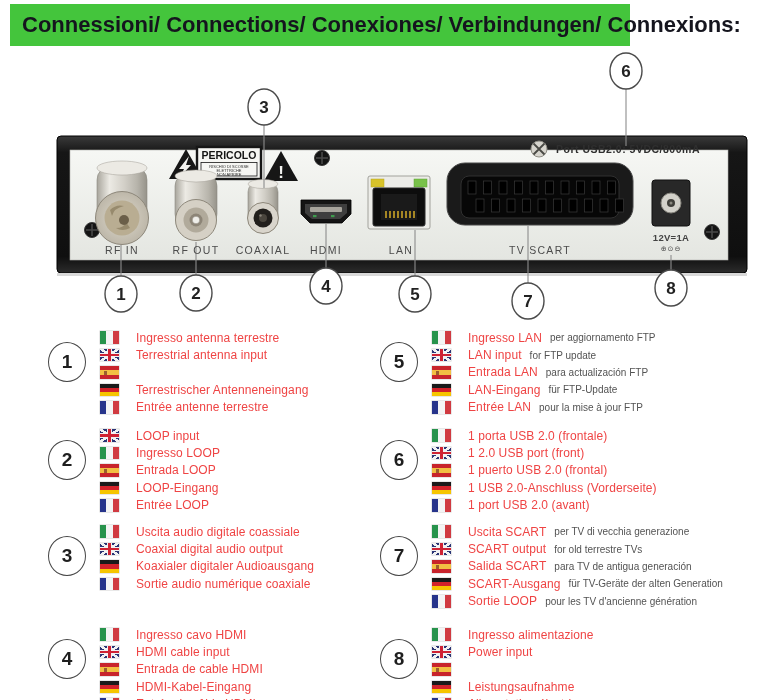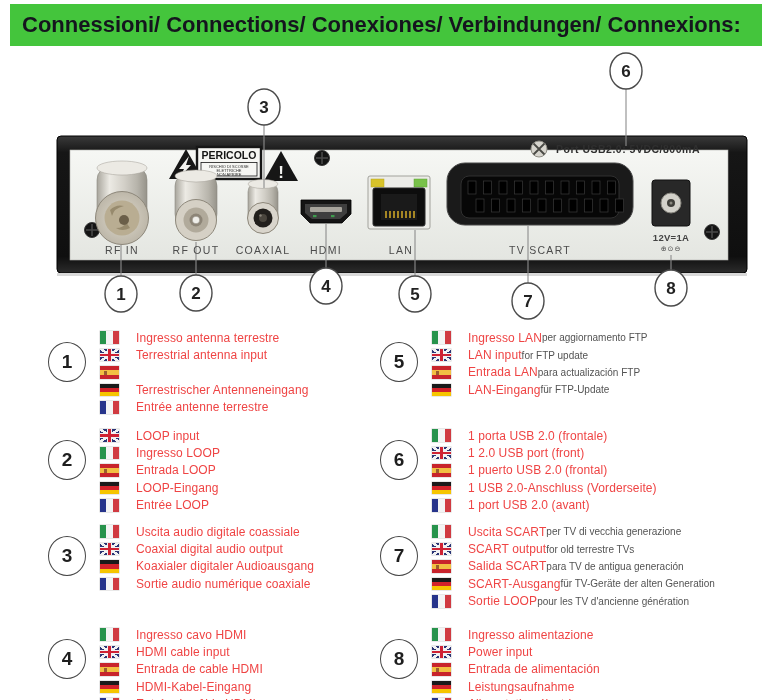--- a/index.html
+++ b/index.html
@@ -1,31 +1,31 @@
 <!DOCTYPE html>
 <html><head>
 <meta charset="utf-8">
 <style>
   html,body{margin:0;padding:0;width:769px;height:700px;background:#fff;overflow:hidden;
     font-family:"Liberation Sans","DejaVu Sans",sans-serif;}
-  .banner{position:absolute;left:10px;top:4px;width:752px;height:42px;background:#44c53c;
+  .banner{position:absolute;left:10px;top:4px;width:620px;height:42px;background:#44c53c;
     display:flex;align-items:center;}
   .banner-title{font-weight:bold;font-size:22px;color:#15151e;padding-left:12px;white-space:nowrap;}
   .figure{position:absolute;left:0;top:48px;width:769px;height:274px;}
   .figure svg{display:block;font-family:"Liberation Sans","DejaVu Sans",sans-serif;}
   .legend-item{position:absolute;display:flex;align-items:flex-start;}
   .num-circle{width:36px;height:38px;border:1.6px solid #474747;border-radius:50%;flex:none;
     display:flex;align-items:center;justify-content:center;font-weight:bold;font-size:19px;
     color:#1e1e1e;margin-top:13px;margin-right:14px;background:#fff;}
   .lines{display:flex;flex-direction:column;}
   .line{display:flex;align-items:center;height:17.4px;}
   .flag{width:19px;height:12.5px;flex:none;margin-right:17px;position:relative;
     box-shadow:0 0 0 0.5px rgba(0,0,0,0.18);}
   .main{font-size:12px;color:#ef4444;white-space:nowrap;letter-spacing:0.1px;}
-  .note{font-size:10px;color:#535353;white-space:nowrap;}
+  .note{font-size:10px;color:#535353;white-space:nowrap;margin-left:8px;}
   .f-it{background:linear-gradient(90deg,#27934c 0 33.3%,#f4f4f4 33.3% 66.6%,#d03a41 66.6% 100%);}
   .f-fr{background:linear-gradient(90deg,#27348b 0 33.3%,#f4f4f4 33.3% 66.6%,#d03a41 66.6% 100%);}
   .f-de{background:linear-gradient(180deg,#1a1a1a 0 33.3%,#d2222a 33.3% 66.6%,#f6c500 66.6% 100%);}
   .f-es{background:linear-gradient(180deg,#c8242c 0 27%,#f2bf43 27% 73%,#c8242c 73% 100%);}
   .f-es::after{content:"";position:absolute;left:3.5px;top:4.5px;width:3px;height:4.5px;background:#9b5d2e;}
   .f-gb{background-color:#2b3575;background-image:
     linear-gradient(0deg,transparent 40%,#cf2233 40%,#cf2233 60%,transparent 60%),
     linear-gradient(90deg,transparent 41%,#cf2233 41%,#cf2233 59%,transparent 59%),
     linear-gradient(0deg,transparent 32%,#f2f2f2 32%,#f2f2f2 68%,transparent 68%),
     linear-gradient(90deg,transparent 35%,#f2f2f2 35%,#f2f2f2 65%,transparent 65%),
@@ -335,20 +335,25 @@
     <div class="line">
         <span class="flag f-es"></span>
         <span class="main">Entrada LAN</span>
         <span class="note">para actualización FTP</span>
       </div>
     <div class="line">
         <span class="flag f-de"></span>
         <span class="main">LAN-Eingang</span>
         <span class="note">für FTP-Update</span>
       </div>
+    <div class="line">
+        <span class="flag f-fr"></span>
+        <span class="main">Entrée LAN</span>
+        <span class="note">pour la mise à jour FTP</span>
+      </div>
   </div>
 </div>
 
 <div class="legend-item" style="left:380px;top:427px;">
   <div class="num-circle">6</div>
   <div class="lines">
     <div class="line">
         <span class="flag f-it"></span>
         <span class="main">1 porta USB 2.0 (frontale)</span>
       </div>
@@ -408,21 +413,20 @@
     <div class="line">
         <span class="flag f-it"></span>
         <span class="main">Ingresso alimentazione</span>
       </div>
     <div class="line">
         <span class="flag f-gb"></span>
         <span class="main">Power input</span>
       </div>
     <div class="line">
         <span class="flag f-es"></span>
-        <span class="main">Entrada de alimentación</span>
       </div>
     <div class="line">
         <span class="flag f-de"></span>
         <span class="main">Leistungsaufnahme</span>
       </div>
     <div class="line">
         <span class="flag f-fr"></span>
         <span class="main">Alimentation électrique</span>
       </div>
   </div>

